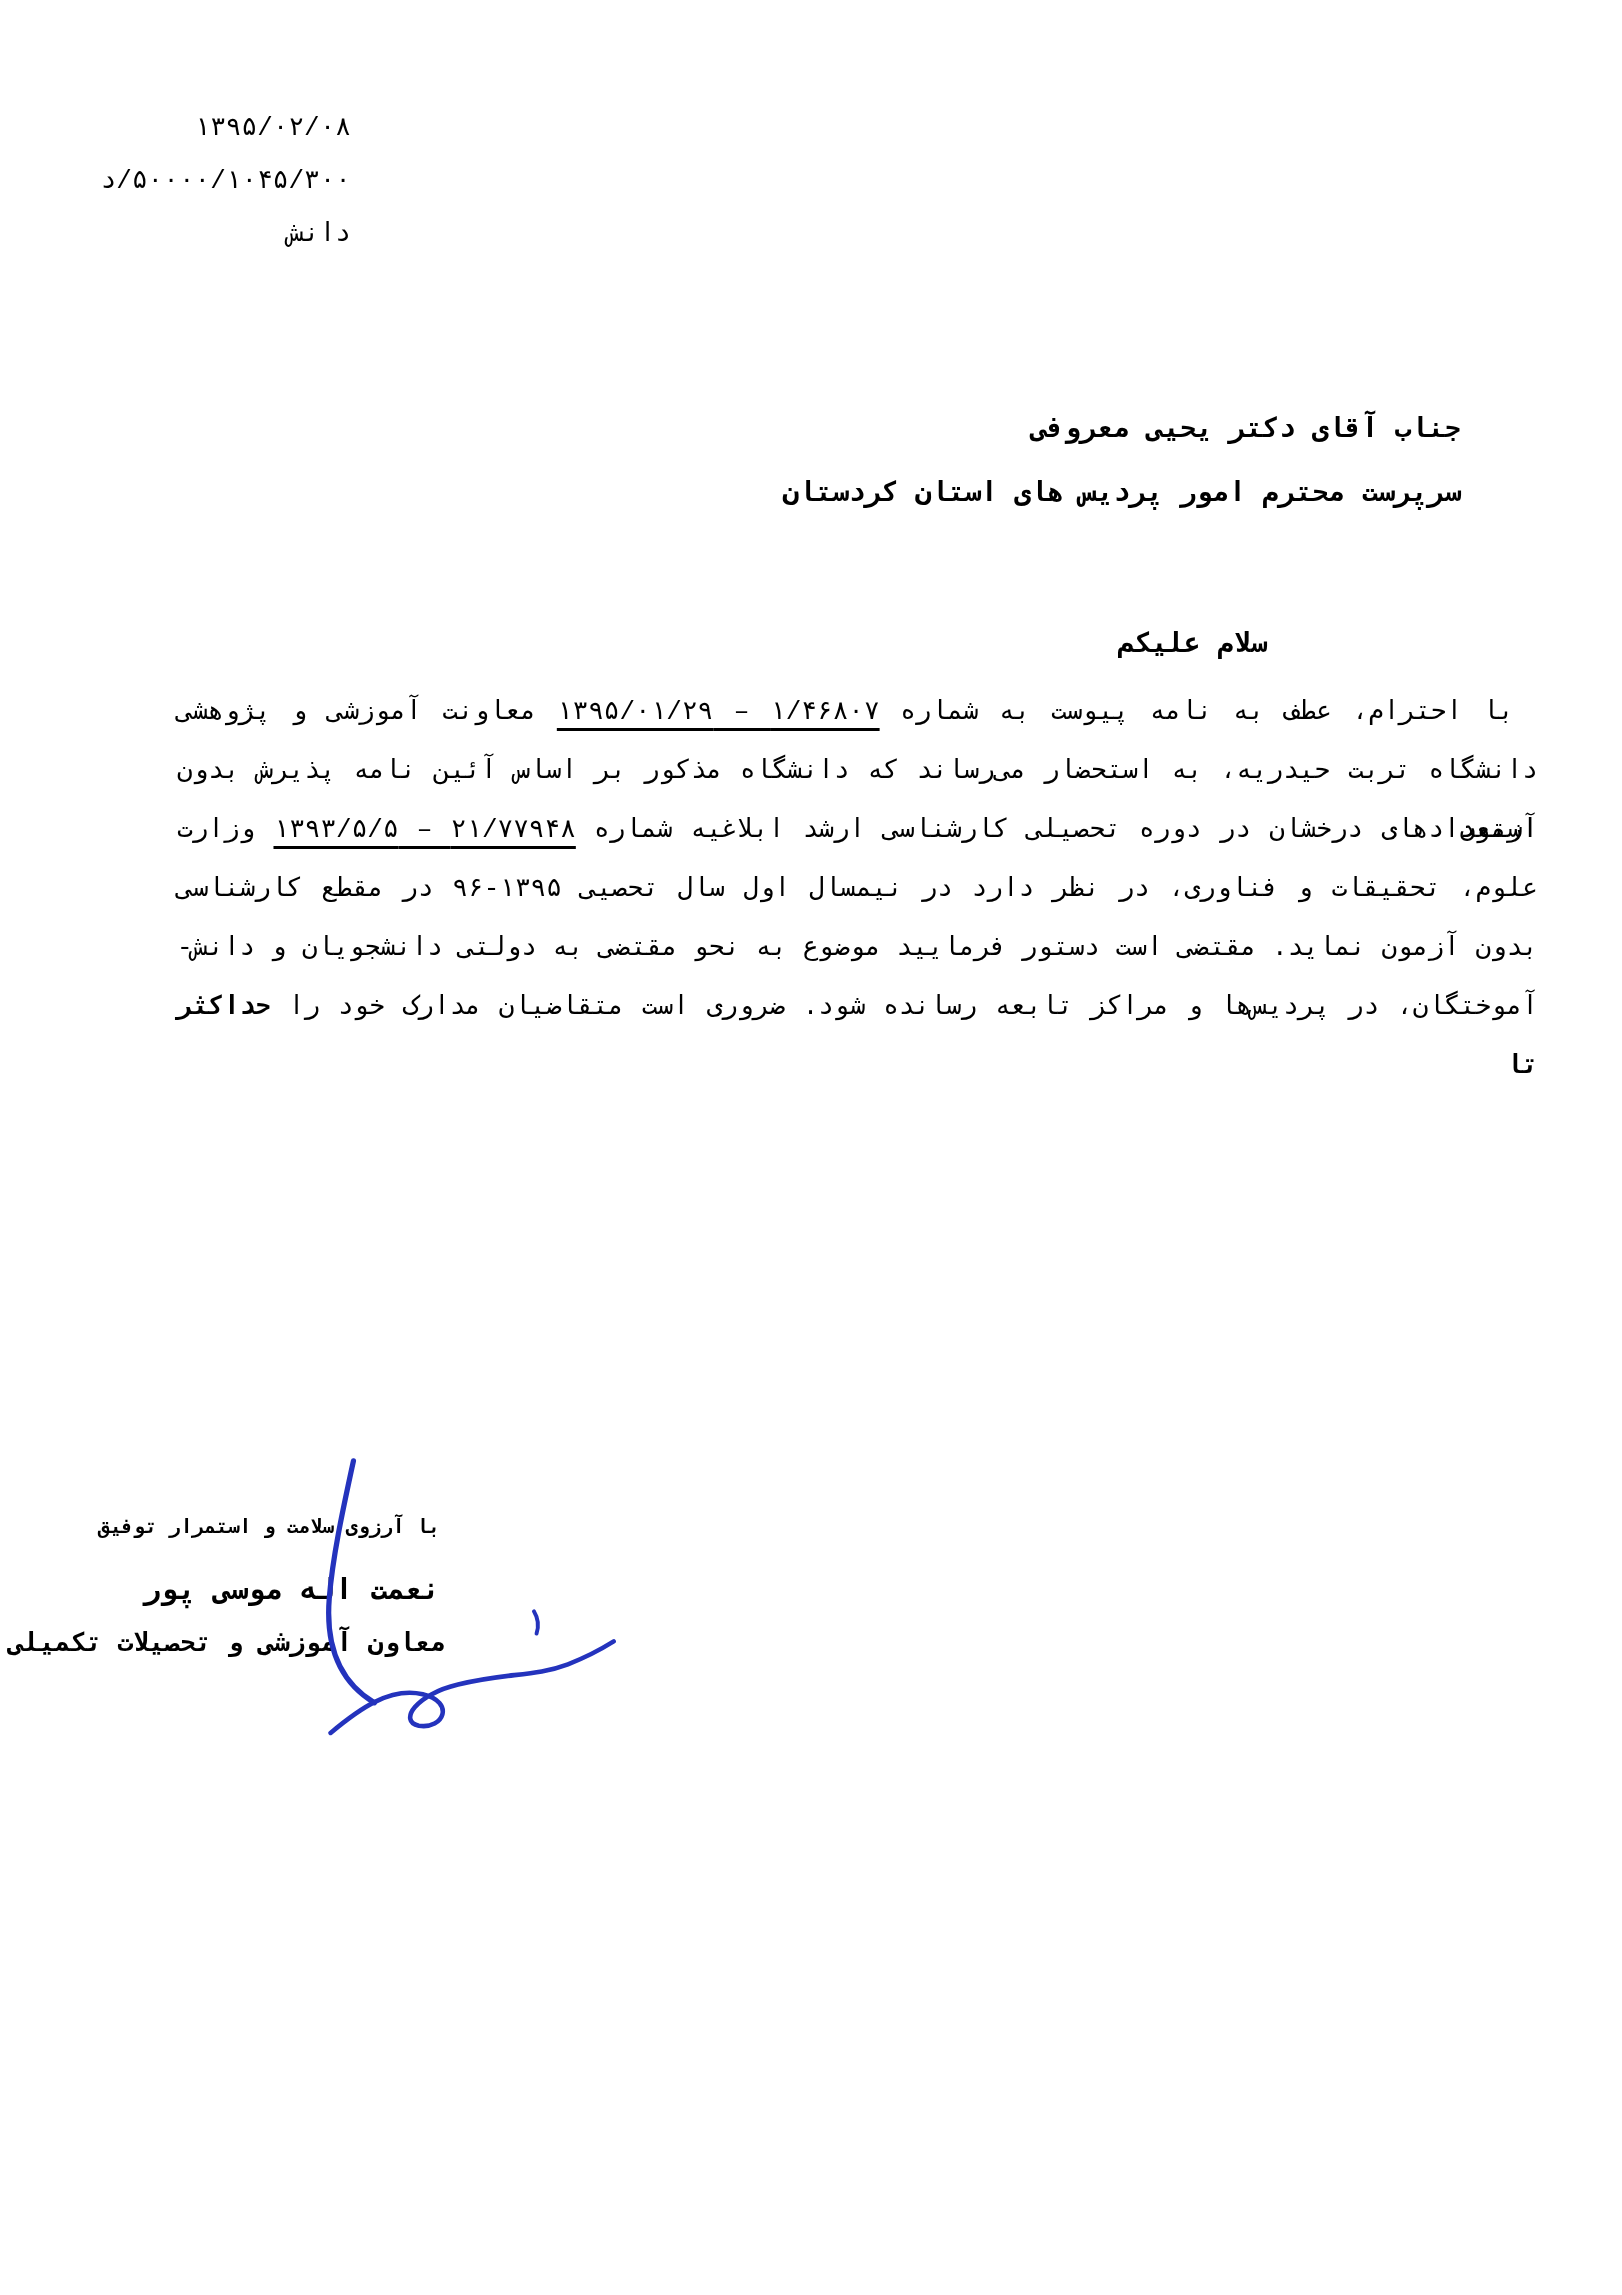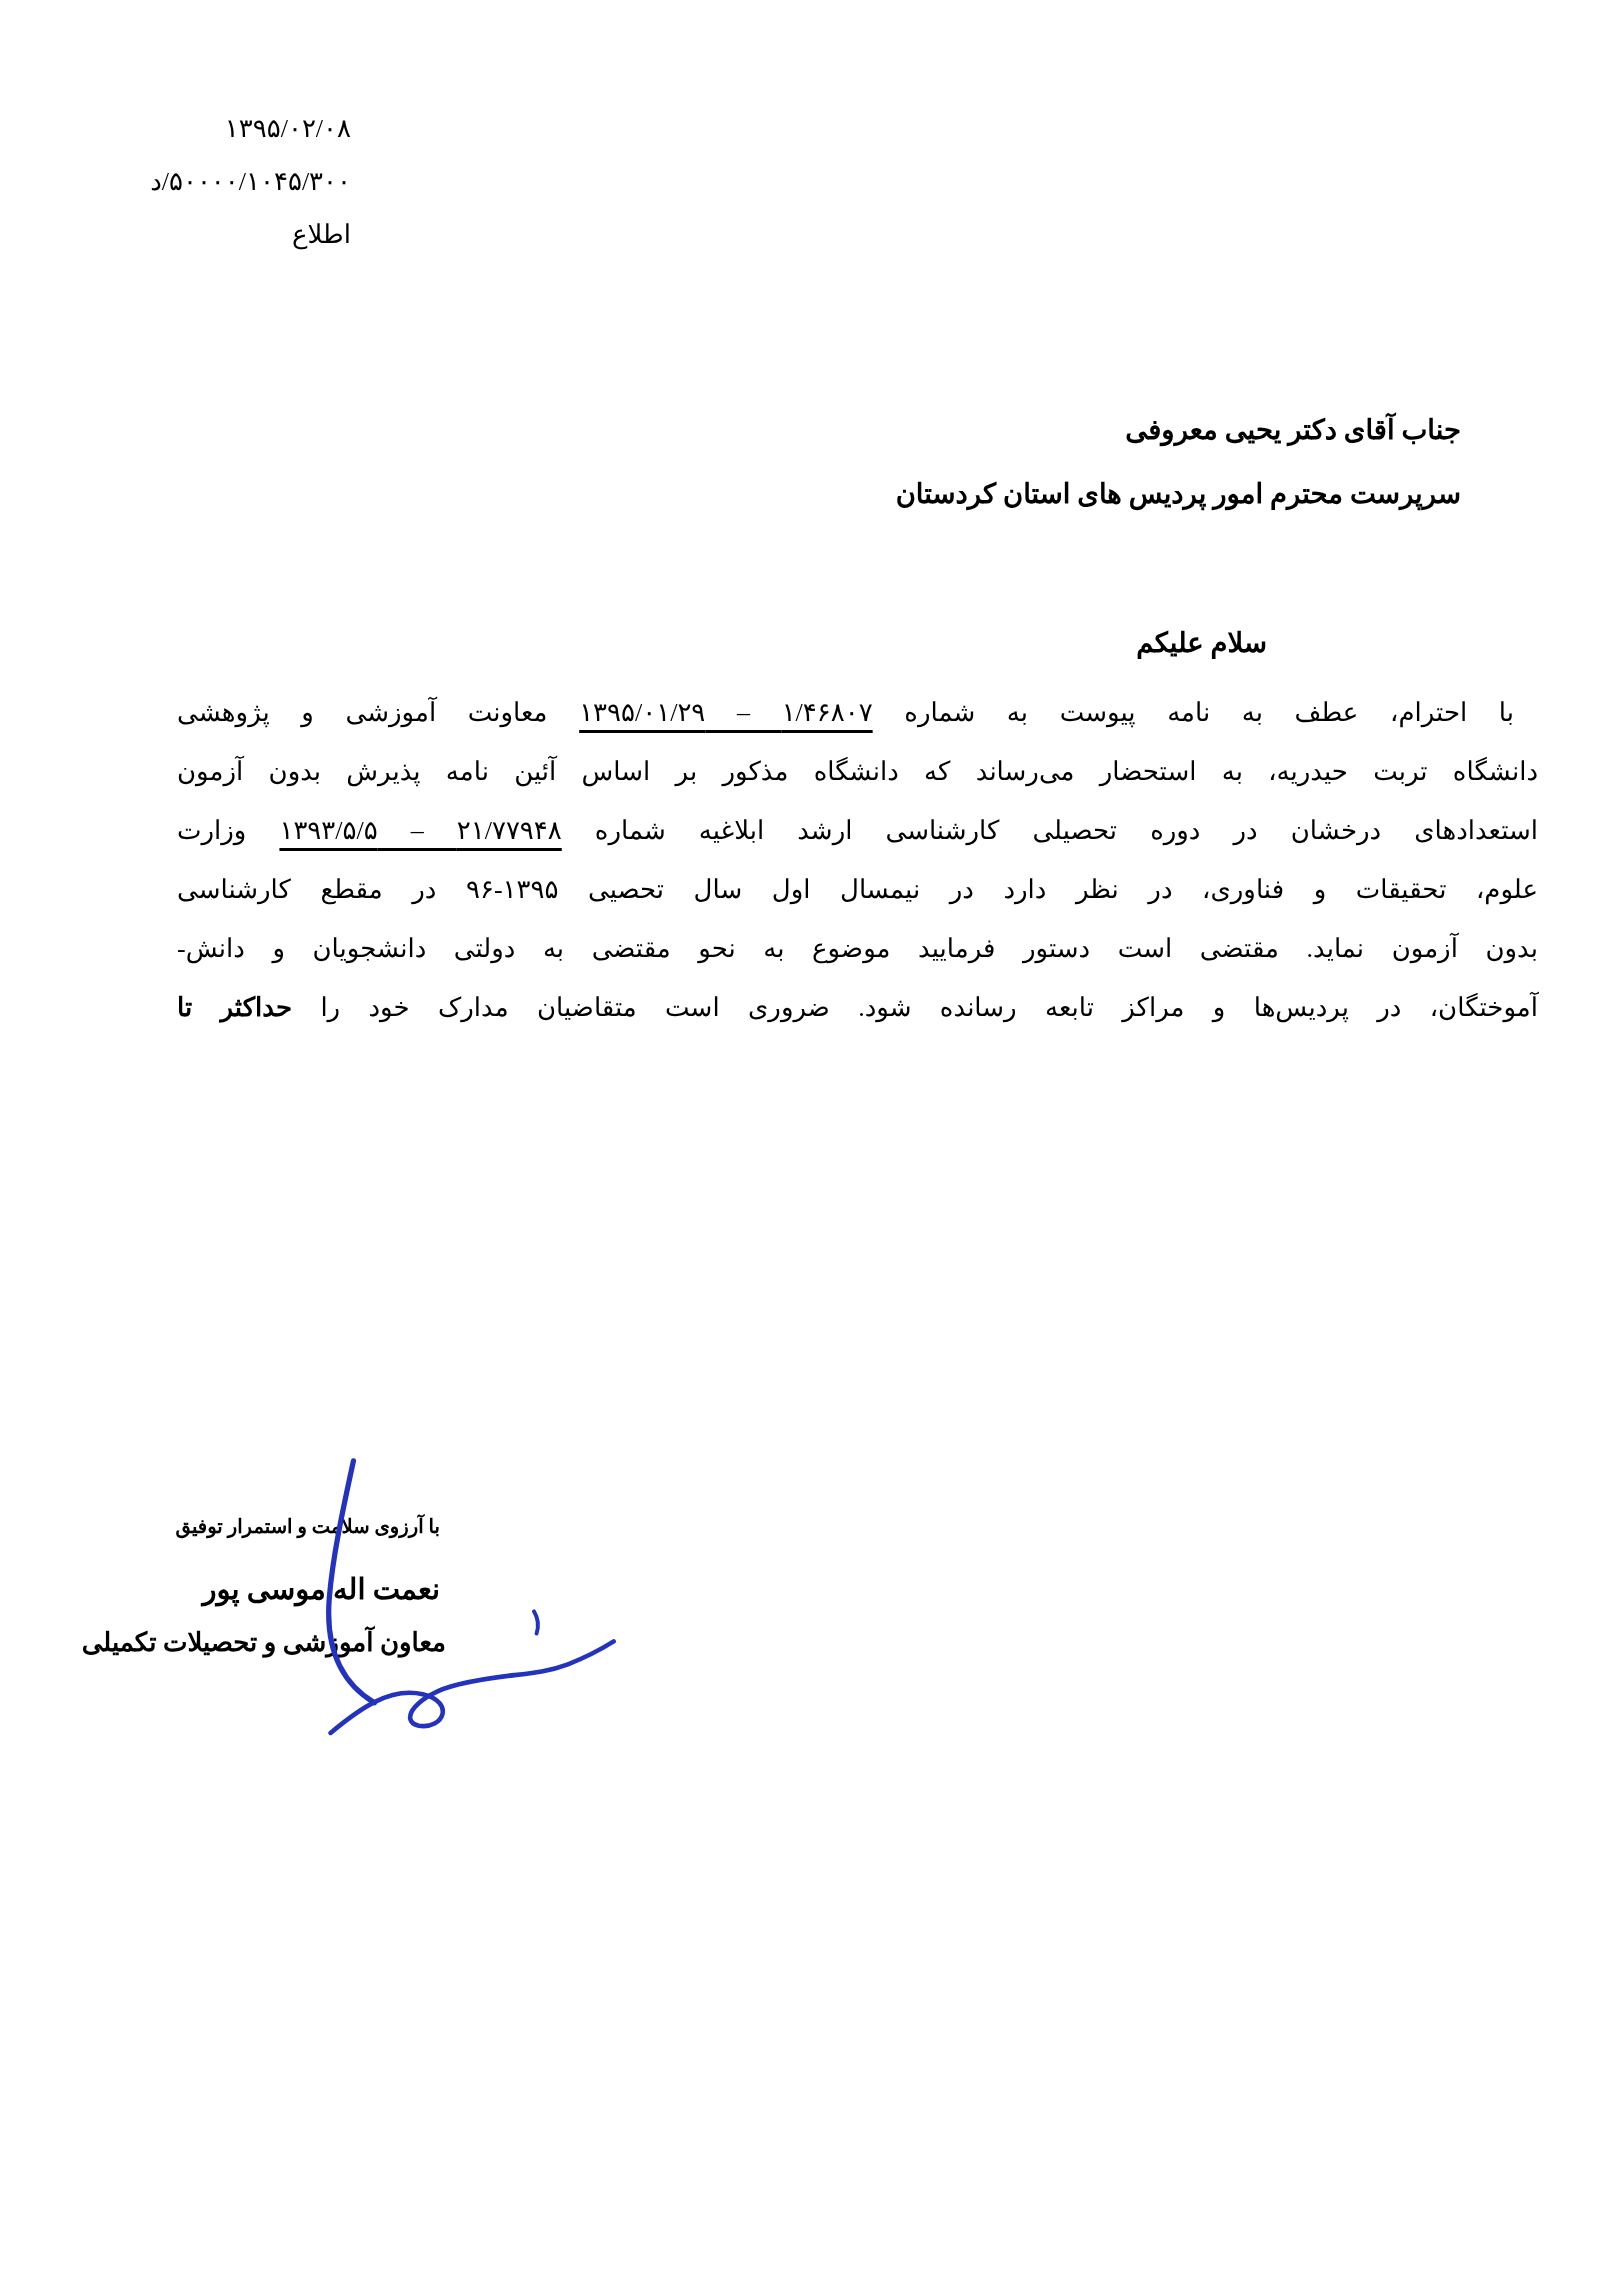--- a/index.html
+++ b/index.html
@@ -1,19 +1,19 @@
 <!DOCTYPE html>
 <html lang="fa" style="font-size:10.5px"><head>
 <meta charset="utf-8">
 <title>Letter</title>
 <style>
   html,body { margin:0; padding:0; background:#ffffff; }
   .page {
     position:relative; width:1546px; height:2295px; background:#ffffff;
-    font-family:Liberation Serif, serif; color:#000000; overflow:hidden;
+    font-family:Liberation Mono, monospace; color:#000000; overflow:hidden;
   }
   .fa { direction:rtl; unicode-bidi:normal; }
   .abs { position:absolute; }
 
   .header-block { left:79px; top:102px; width:272px; text-align:right;
                   font-size:26px; line-height:53px; }
   .recipient { right:85px; top:398px; text-align:right; font-weight:bold;
                font-size:27.5px; line-height:64px;margin-left:23px; }
   .greeting { right:279px; top:603px; font-weight:bold; font-size:27.5px;margin-top:23px; }
 
@@ -32,21 +32,21 @@
   .sig-svg path { fill:none; stroke-linecap:round; stroke-linejoin:round; }
 </style>
 </head>
 <body>
 
 <div class="page">
 
   <div class="abs header-block fa">
     <div>۱۳۹۵/۰۲/۰۸</div>
     <div>۵۰۰۰۰/۱۰۴۵/۳۰۰/د</div>
-    <div>اطلاع</div>
+    <div>دانش</div>
   </div>
 
   <div class="abs recipient fa">
     <div>جناب آقای دکتر یحیی معروفی</div>
     <div>سرپرست محترم امور پردیس های استان کردستان</div>
   </div>
 
   <div class="abs greeting fa">سلام علیکم</div>
 
   <div class="abs body-par fa" id="body-par">

